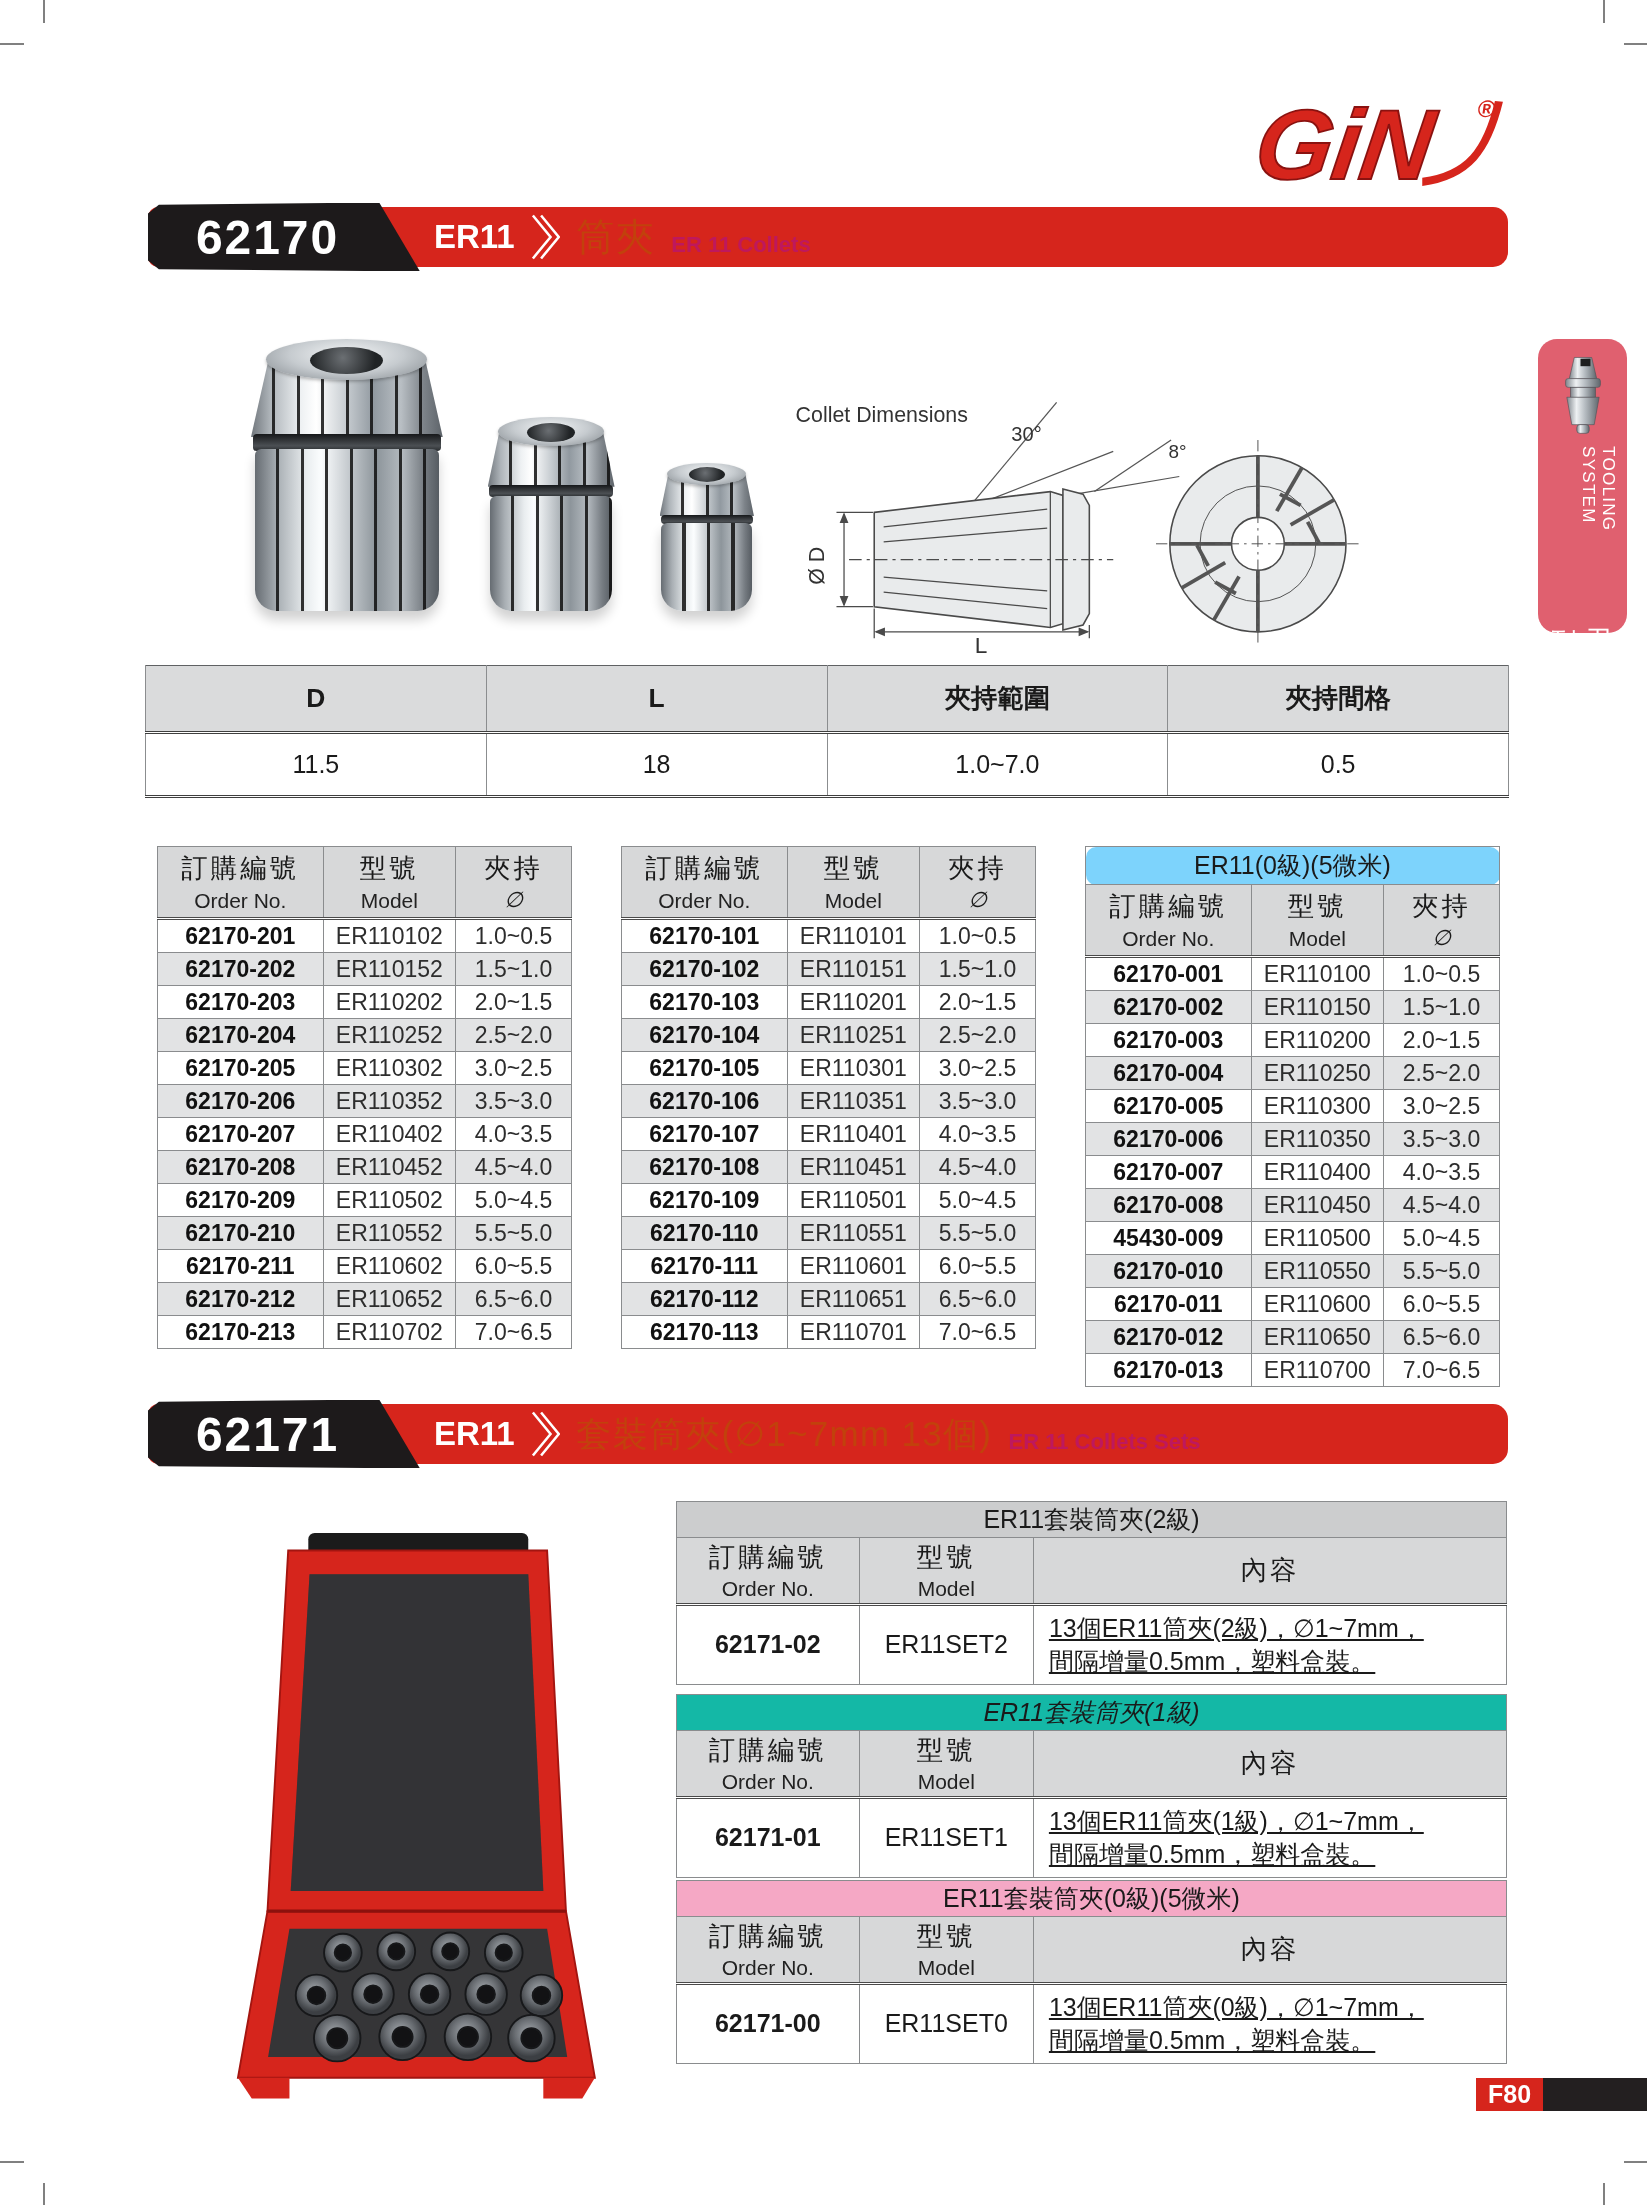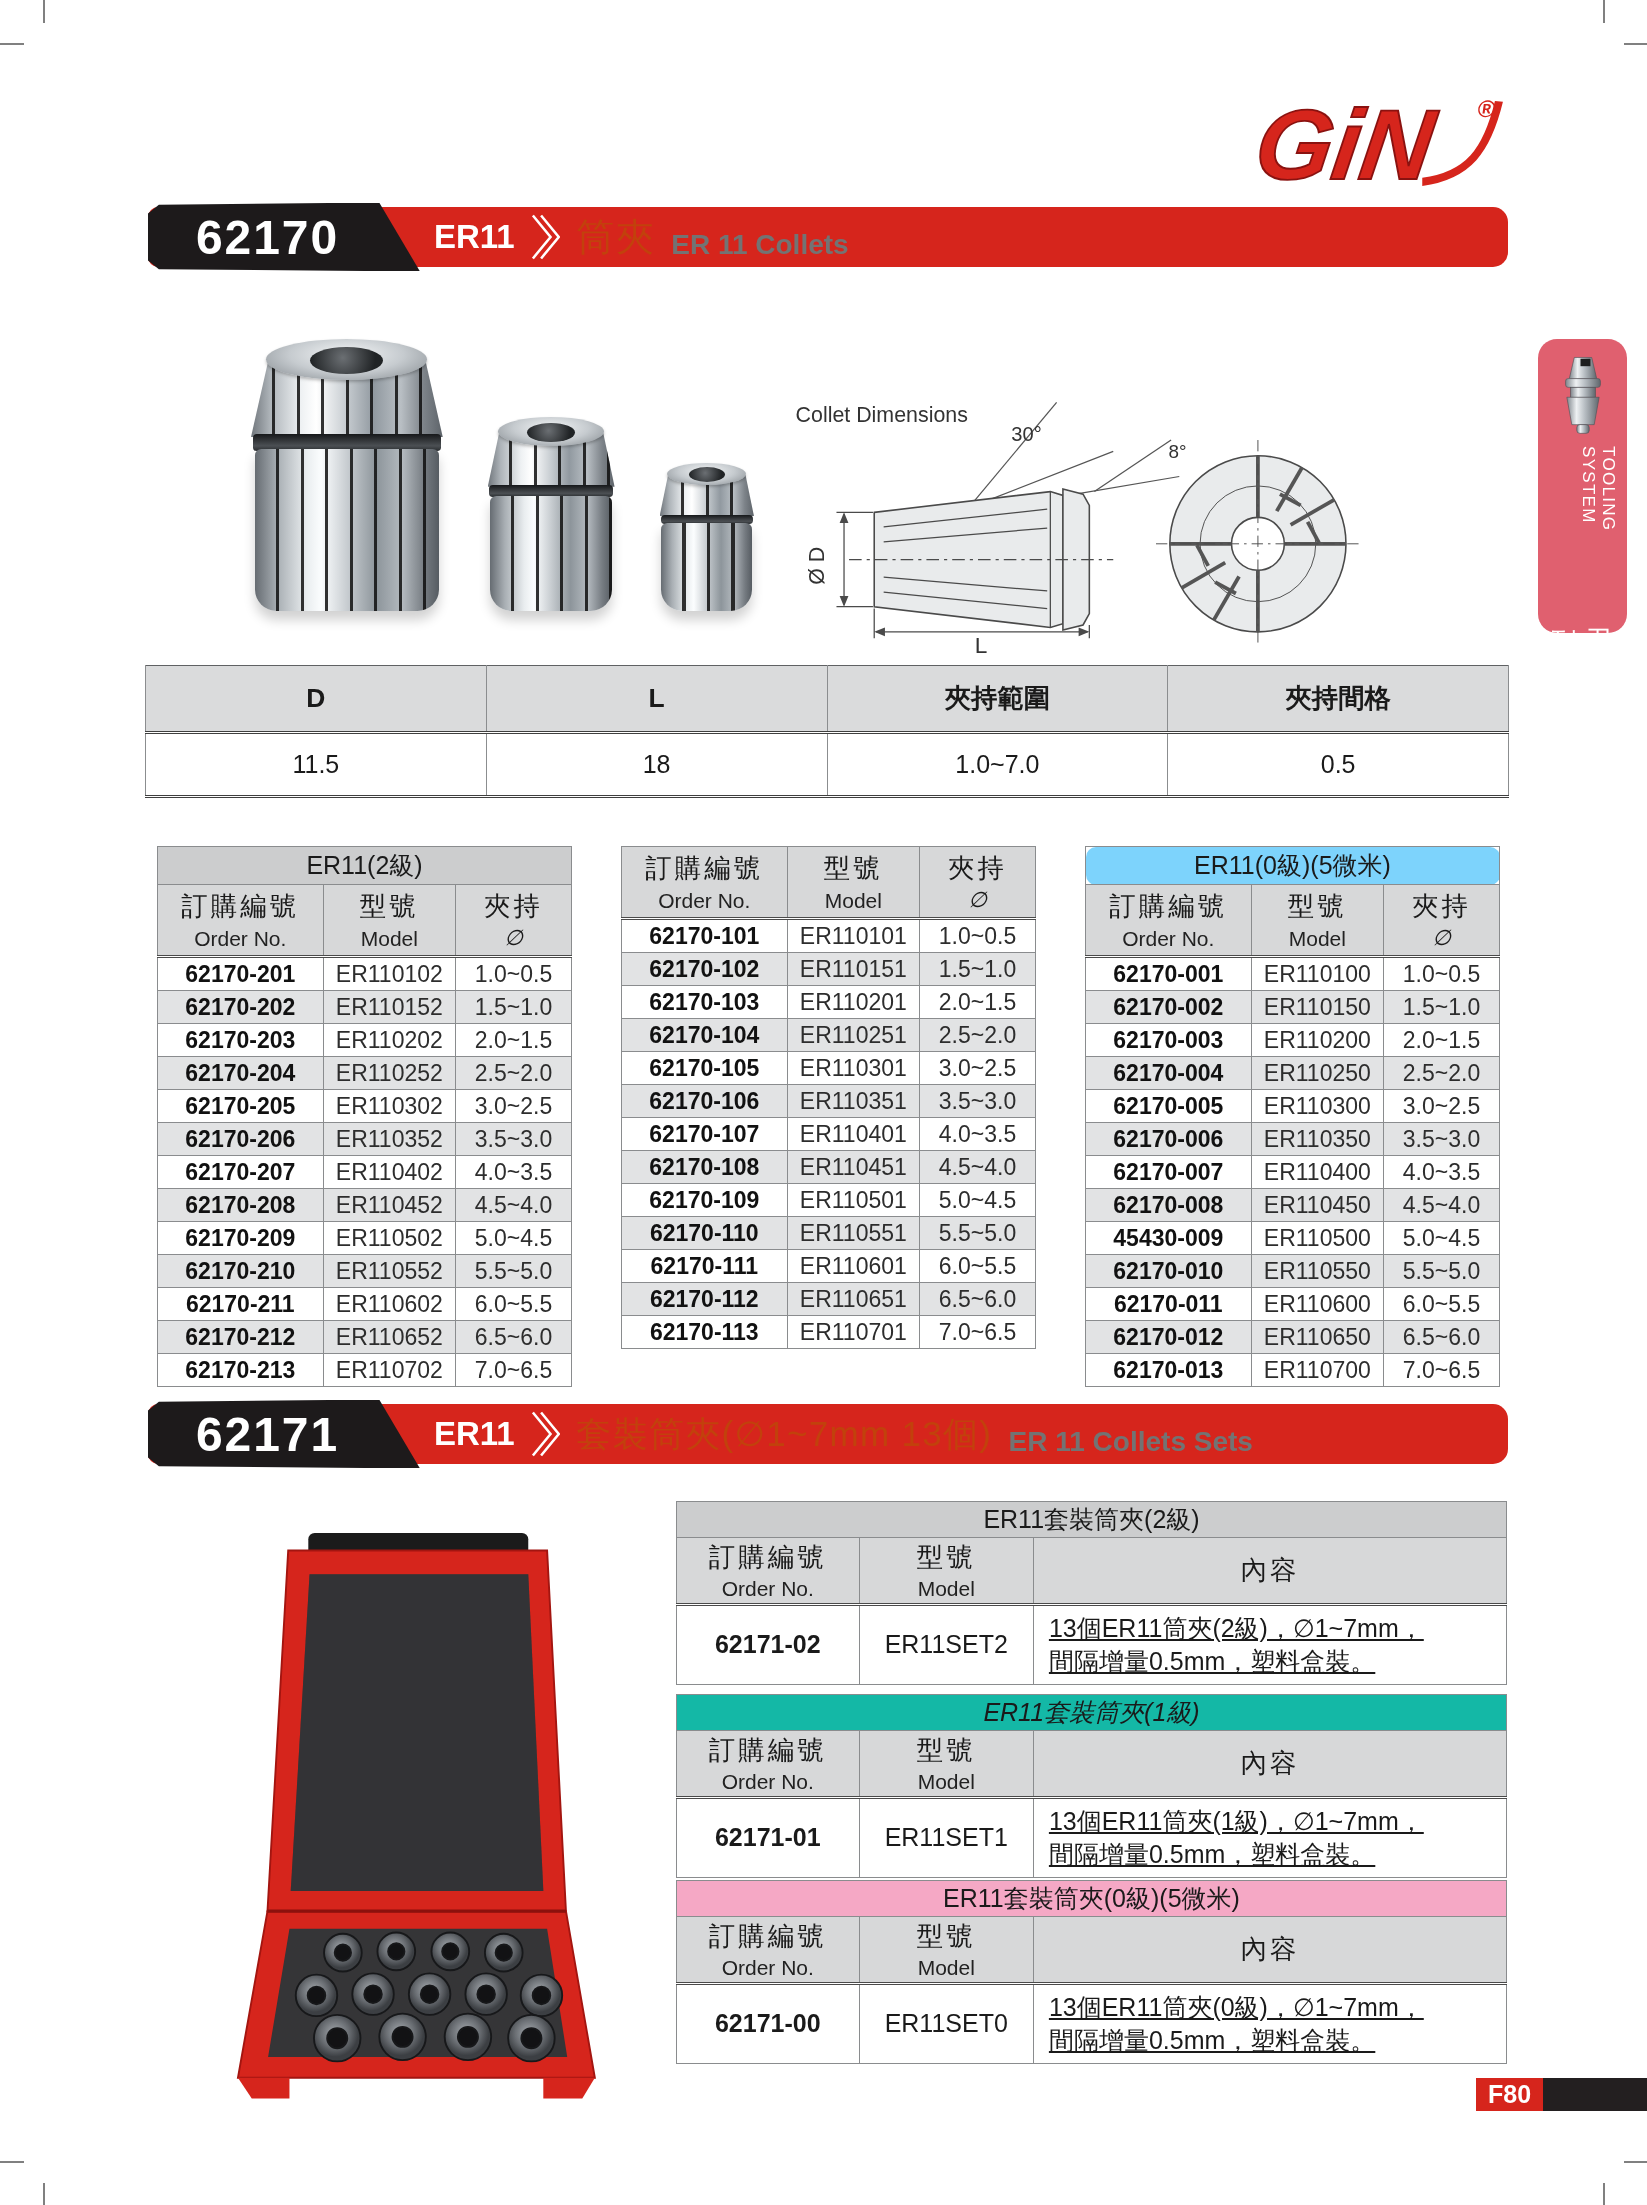--- a/index.html
+++ b/index.html
@@ -16,21 +16,21 @@
   
   .banner{position:absolute;left:148px;width:1360px;height:60px;}
   .banner .red-bar{position:absolute;inset:0;background:#d6251c;border-radius:10px 15px 15px 10px;}
   .banner .black-tab{position:absolute;left:0;top:-4.4px;bottom:-4.4px;width:272px;background:#1d1a1b;
        clip-path:polygon(0 16%,4% 3%,85% 0,100% 100%,4% 97%,0 84%);
        display:flex;align-items:center;justify-content:center;}
   .banner .code{color:#fff;font-size:48px;font-weight:bold;letter-spacing:1.9px;padding-right:33px;}
   .banner .content{position:absolute;left:286px;top:0;bottom:0;display:flex;align-items:center;gap:16.3px;}
   .banner .series{color:#fff;font-size:33px;font-weight:bold;}
   .banner .zh-title{color:#c2410c;font-size:38px;font-weight:500;letter-spacing:1.3px;white-space:nowrap;}
-  .banner .en-title{color:#737373;font-size:28px;font-weight:bold;margin-top:16.3px;white-space:nowrap;}
+  .banner .en-title{color:#be185d;font-size:22px;font-weight:bold;margin-top:16.3px;white-space:nowrap;}
   #banner2 .zh-title{font-size:35px;}
 
   
   .collets{left:251px;top:339px;width:503px;height:272px;display:flex;align-items:flex-end;gap:45px;}
   .collet{position:relative;}
   .c-cap{position:absolute;top:0;left:8%;width:84%;height:15%;border-radius:50%;
      background:radial-gradient(ellipse at 50% 38%,#f4f6f7 0%,#c6cbcf 50%,#82888d 100%);
      box-shadow:0 1.9px 3.1px rgba(0,0,0,.25);}
   .c-hole{position:absolute;top:3%;left:31%;width:38%;height:10%;border-radius:50%;
      background:radial-gradient(circle at 45% 40%,#6b6f73 0%,#202325 75%);}
@@ -246,23 +246,20 @@
 </div>
 
 <div class="er" style="left:157px;">
   <table>
     <colgroup>
         <col style="width:40%">
         <col style="width:32%">
         <col style="width:28%">
       </colgroup>
     <thead>
-      <tr>
-          <th colspan="3" class="title-cell" style="background:#cccdce">ER11(2級)</th>
-        </tr>
       <tr>
         <th>
             <span class="zh">訂購編號</span>
             <span class="en">Order No.</span>
           </th>
         <th>
             <span class="zh">型號</span>
             <span class="en">Model</span>
           </th>
         <th>

